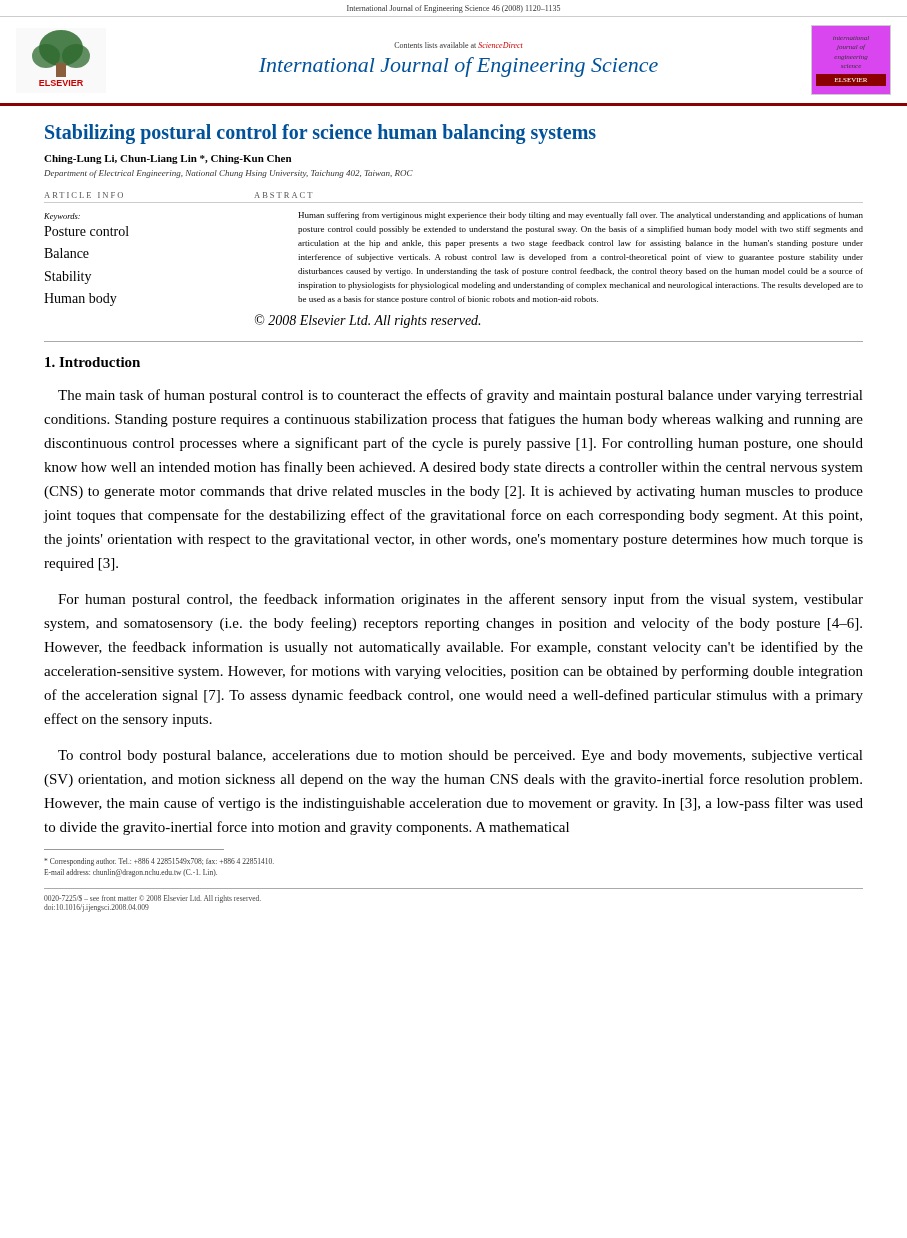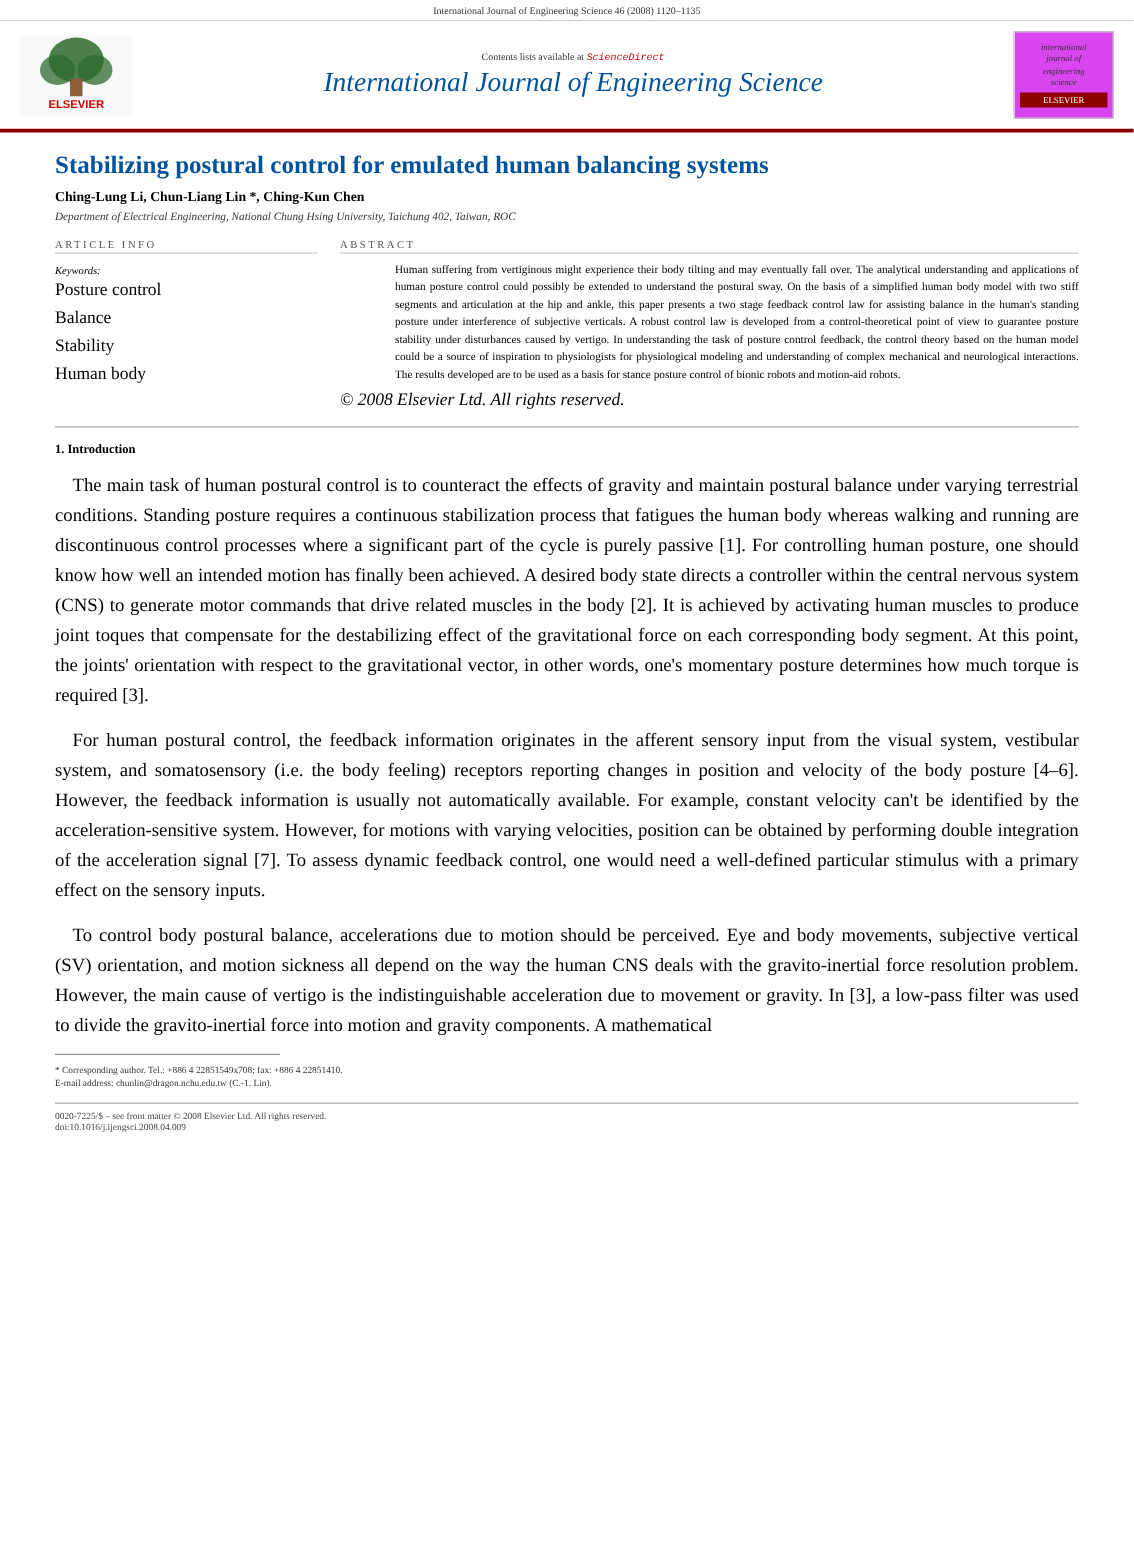--- a/index.html
+++ b/index.html
@@ -40,21 +40,20 @@
       text-align: center;
     }
     .sciencedirect-line {
       font-size: 8px;
       color: #333;
       margin-bottom: 2px;
     }
     .sciencedirect-link {
       color: #c00;
       font-style: italic;
-      font-family: Liberation Mono, monospace;
     }
     .journal-title {
       font-size: 22px;
       font-style: italic;
       color: #00529b;
       font-weight: normal;
       line-height: 1.2;
     }
     .journal-homepage {
       font-size: 8px;
@@ -114,21 +113,20 @@
     .affiliation {
       font-size: 9px;
       font-style: italic;
       color: #333;
       margin-bottom: 12px;
     }
 
     
     .two-col {
       display: flex;
-      gap: 18px;
       margin-bottom: 10px;
     }
     .col-left {
       width: 210px;
       flex-shrink: 0;
     }
     .col-right {
       flex: 1;
     }
 
@@ -183,21 +181,21 @@
 
     
     .divider {
       border: none;
       border-top: 1px solid #aaa;
       margin: 12px 0;
     }
 
     
     .section-title {
-      font-size: 10px;
+      font-size: 15px;
       font-weight: bold;
       margin-bottom: 8px;
     }
     .body-paragraph {
       font-size: 15px;
       line-height: 1.6;
       text-align: justify;
       text-indent: 14px;
       margin-bottom: 7px;
       margin-top: 12px;
@@ -254,21 +252,21 @@
   </div>
 
   <div class="header-logo-right">
     <div class="header-logo-right-text">international<br>journal of<br>engineering<br>science</div>
     <div class="red-bar-right">ELSEVIER</div>
   </div>
 </div>
 
 <div class="paper-content">
 
-  <h1 class="paper-title">Stabilizing postural control for emulated human balancing systems</h1>
+  <h1 class="paper-title">Stabilizing postural control for science human balancing systems</h1>
 
   <div class="authors">Ching-Lung Li, Chun-Liang Lin *, Ching-Kun Chen</div>
   <div class="affiliation">Department of Electrical Engineering, National Chung Hsing University, Taichung 402, Taiwan, ROC</div>
 
   <div class="two-col">
 
     <div class="col-left">
       <div class="section-header">ARTICLE INFO</div>
       <div class="keywords-section">
         <span class="label">Keywords:</span>

